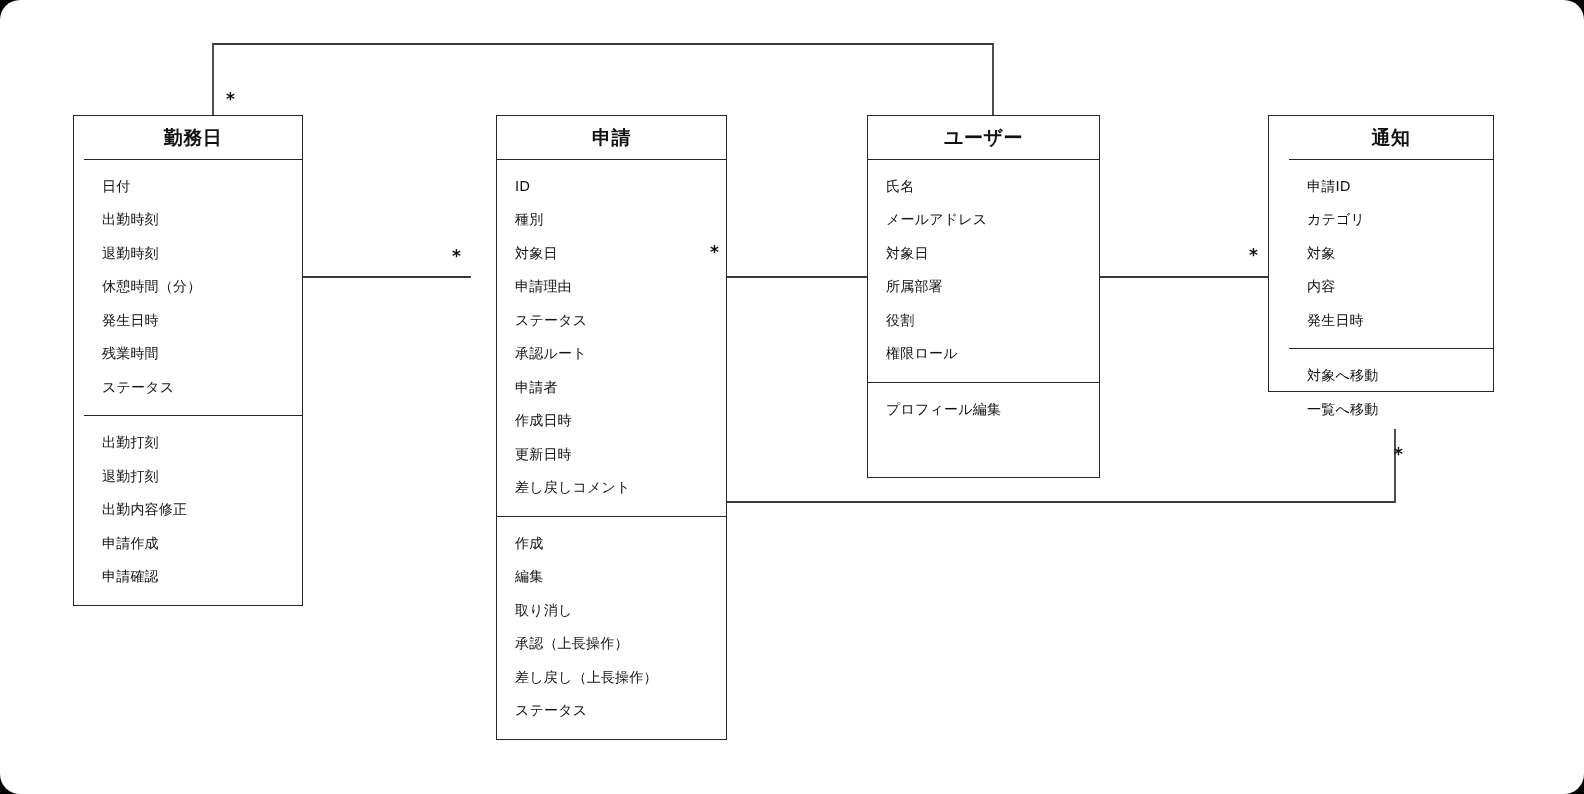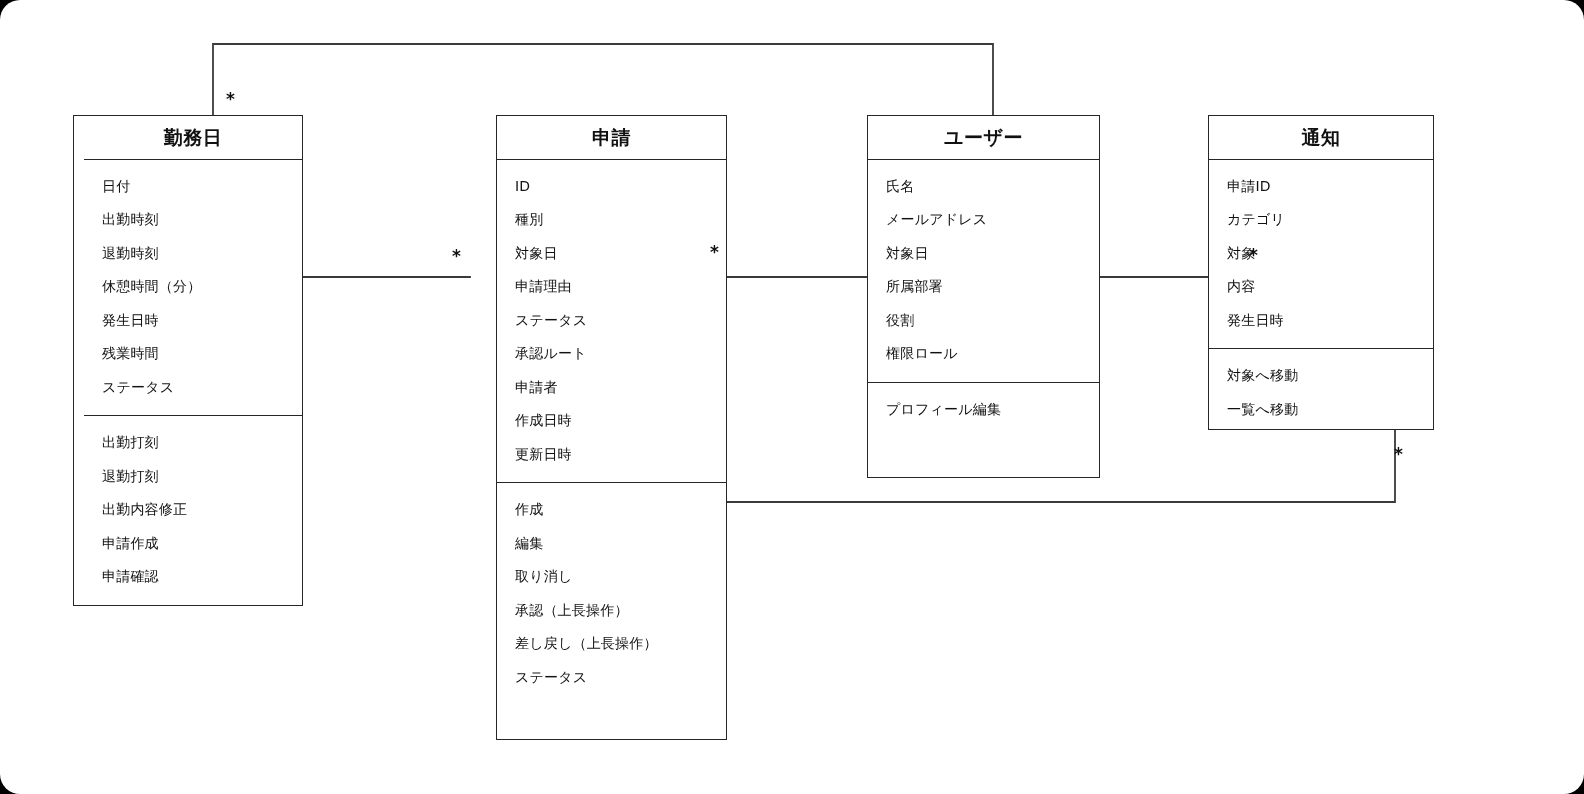--- a/index.html
+++ b/index.html
@@ -121,20 +121,21 @@
     <div class="cls-section">
       <div class="cls-member">ID</div>
       <div class="cls-member">種別</div>
       <div class="cls-member">対象日</div>
       <div class="cls-member">申請理由</div>
       <div class="cls-member">ステータス</div>
       <div class="cls-member">承認ルート</div>
       <div class="cls-member">申請者</div>
       <div class="cls-member">作成日時</div>
       <div class="cls-member">更新日時</div>
+      <div class="cls-member">差し戻しコメント</div>
     </div>
     <div class="cls-divider"></div>
     <div class="cls-section">
       <div class="cls-member">作成</div>
       <div class="cls-member">編集</div>
       <div class="cls-member">取り消し</div>
       <div class="cls-member">承認（上長操作）</div>
       <div class="cls-member">差し戻し（上長操作）</div>
       <div class="cls-member">ステータス</div>
     </div>
@@ -150,21 +151,21 @@
       <div class="cls-member">所属部署</div>
       <div class="cls-member">役割</div>
       <div class="cls-member">権限ロール</div>
     </div>
     <div class="cls-divider"></div>
     <div class="cls-section">
       <div class="cls-member">プロフィール編集</div>
     </div>
   </div>
 
-  <div class="cls-box" id="box-notification" style="left:1208px; top:115px; width:226px; height:315px;">
+  <div class="cls-box" id="box-notification" style="left:1268px; top:115px; width:226px; height:277px;padding-left:20px;">
     <div class="cls-title">通知</div>
     <div class="cls-divider"></div>
     <div class="cls-section">
       <div class="cls-member">申請ID</div>
       <div class="cls-member">カテゴリ</div>
       <div class="cls-member">対象</div>
       <div class="cls-member">内容</div>
       <div class="cls-member">発生日時</div>
     </div>
     <div class="cls-divider"></div>

